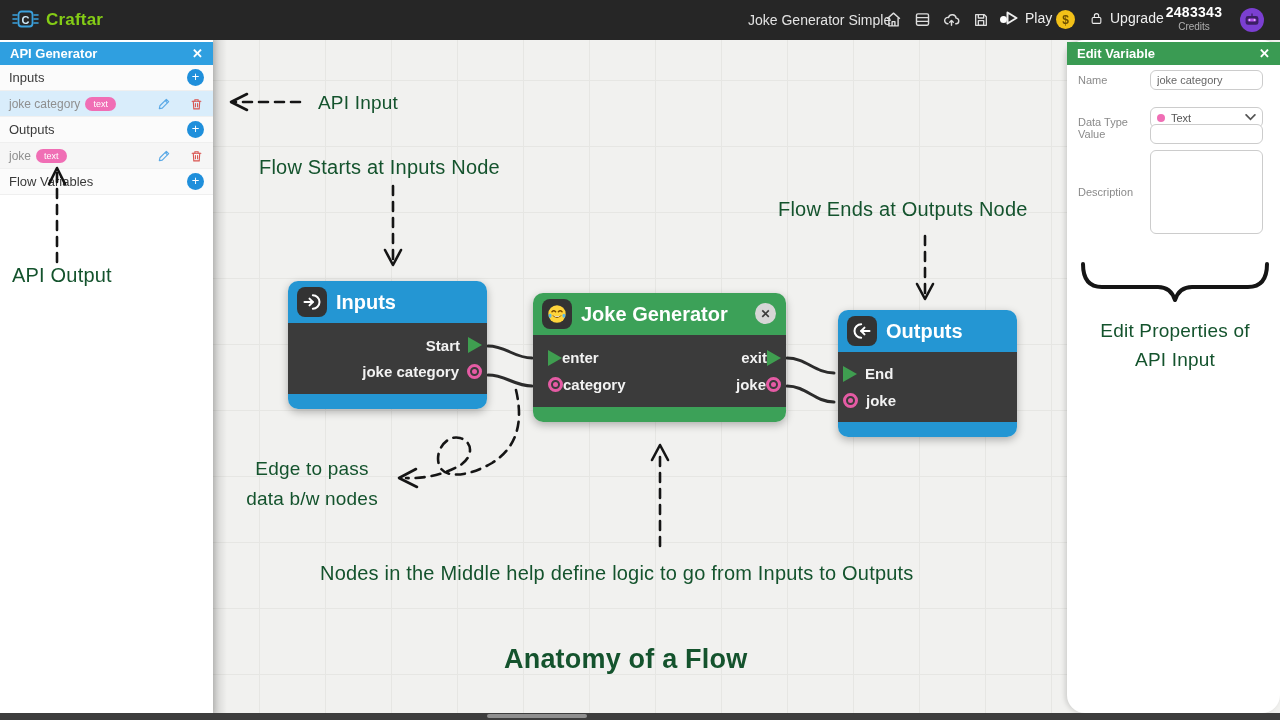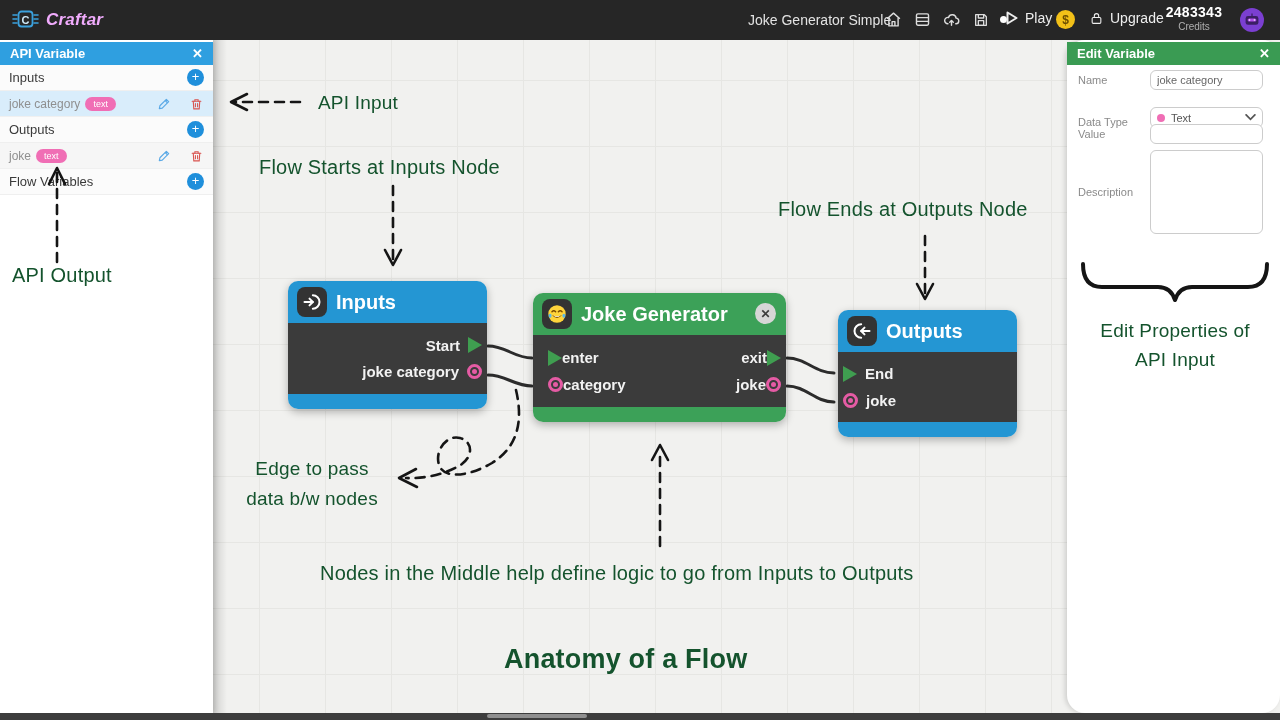--- a/index.html
+++ b/index.html
@@ -2,21 +2,21 @@
 <html><head>
 <meta charset="utf-8">
 <style>
   * { margin:0; padding:0; box-sizing:border-box; }
   body { width:1280px; height:720px; overflow:hidden; font-family:"Liberation Sans", sans-serif; }
   #app { position:relative; width:1280px; height:720px; background:#f1f1ef; overflow:hidden; }
 
   
   .topbar { position:absolute; left:0; top:0; width:1280px; height:40px; background:#262626; z-index:60; }
   .logo-wrap { position:absolute; left:12px; top:7px; display:flex; align-items:center; gap:7px; }
-  .logo-text { color:#f0abfc; font-size:17px; font-weight:bold; letter-spacing:.2px;font-style:italic; }
+  .logo-text { color:#84cc16; font-size:17px; font-weight:bold; letter-spacing:.2px; }
   .tb-title { position:absolute; left:748px; top:12px; color:#e3e3e3; font-size:14px; }
   .tb-icons { position:absolute; left:884px; top:10px; display:flex; align-items:center; gap:10px; }
   .tb-icon { width:19px; height:19px; display:flex; align-items:center; justify-content:center; cursor:pointer; }
   .unsaved-dot { width:7px; height:7px; border-radius:50%; background:#fff; }
   .play-btn { position:absolute; left:1006px; top:10px; display:flex; align-items:center; gap:7px; color:#eee; font-size:14px; cursor:pointer; }
   .coin { position:absolute; left:1056px; top:10px; width:19px; height:19px; border-radius:50%; background:#f2c018; color:#6b4d00; font-size:12px; font-weight:bold; display:flex; align-items:center; justify-content:center; }
   .upgrade-btn { position:absolute; left:1090px; top:10px; display:flex; align-items:center; gap:7px; color:#eee; font-size:14px; cursor:pointer; }
   .credits { position:absolute; left:1160px; top:4px; width:68px; text-align:center; }
   .credits-num { color:#fff; font-size:14px; font-weight:bold; letter-spacing:.3px; }
   .credits-lbl { color:#b0b0b0; font-size:10px; margin-top:1px; }
@@ -186,21 +186,21 @@
       <div class="prow prow-l">
         <span class="ring"></span>
         <span>joke</span>
       </div>
     </div>
     <div class="node-footer ft-blue"></div>
   </div>
 
   <div class="left-panel">
     <div class="panel-header ph-blue">
-      <span>API Variable</span>
+      <span>API Generator</span>
       <span class="panel-close">✕</span>
     </div>
     <div class="sec-row">
       <span class="sec-label">Inputs</span>
       <span class="add-btn">+</span>
     </div>
     <div class="item-row row-selected">
       <span class="item-name">joke category</span>
       <span class="badge">text</span>
       <span class="item-actions">

